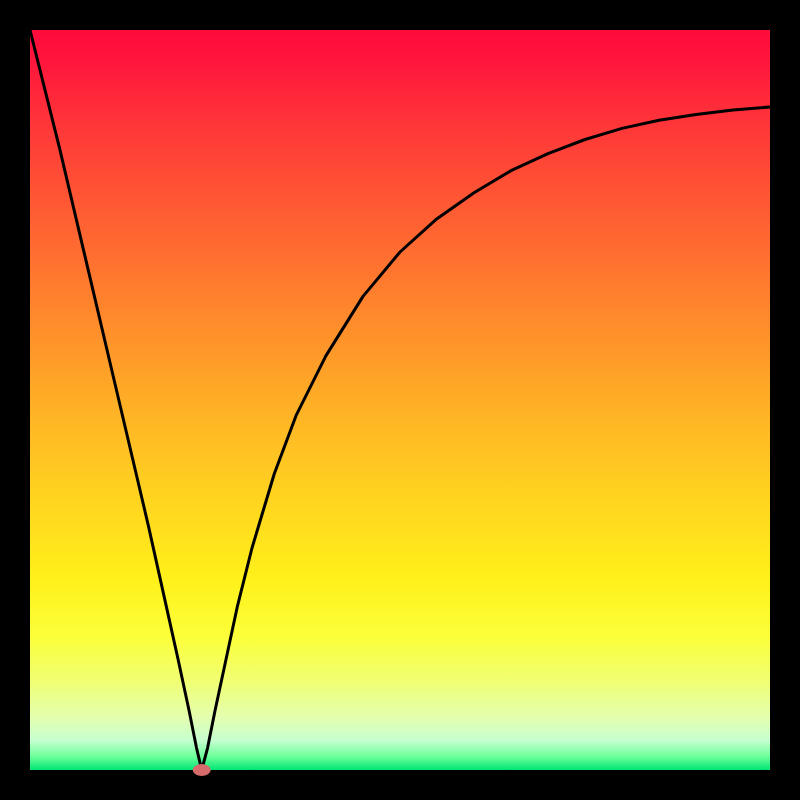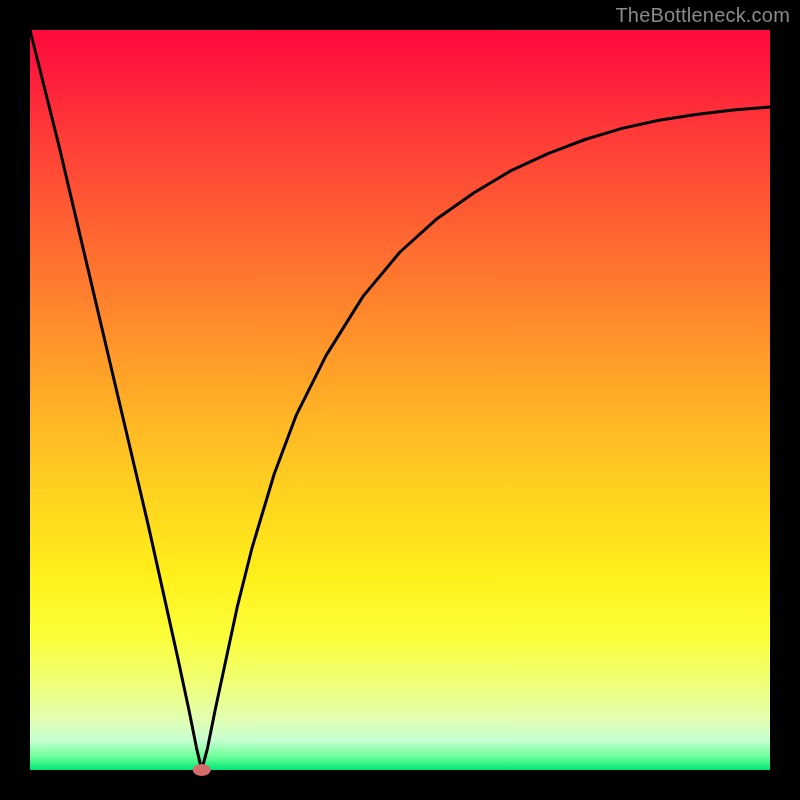--- a/index.html
+++ b/index.html
@@ -65,14 +65,13 @@
 
   <svg width="800" height="800" viewBox="0 0 800 800">
     <g id="curve-group">
         <path d="M 30.0 30.0 L 59.6 148.4 L 89.2 274.2 L 118.8 400.0 L 148.4 525.8 L 163.2 592.4 L 178.0 659.0 L 189.1 710.8 L 196.5 747.8 L 201.7 770.0 L 207.6 747.8 L 215.0 710.8 L 226.1 659.0 L 237.2 607.2 L 252.0 548.0 L 274.2 474.0 L 296.4 414.8 L 326.0 355.6 L 363.0 296.4 L 400.0 252.0 L 437.0 218.7 L 474.0 192.8 L 511.0 170.6 L 548.0 153.6 L 585.0 139.5 L 622.0 128.4 L 659.0 120.3 L 696.0 114.4 L 733.0 109.9 L 770.0 107.0" fill="none" stroke="#000" stroke-width="3" stroke-linejoin="round" stroke-linecap="round"></path>
       </g>
     <g id="marker-group">
         <ellipse cx="201.7" cy="770.0" rx="9" ry="6" fill="#d56b6b"></ellipse>
       </g>
   </svg>
 
-  <div class="watermark">TheBottleneck.com</div>
 </div>
 
 </body></html>

